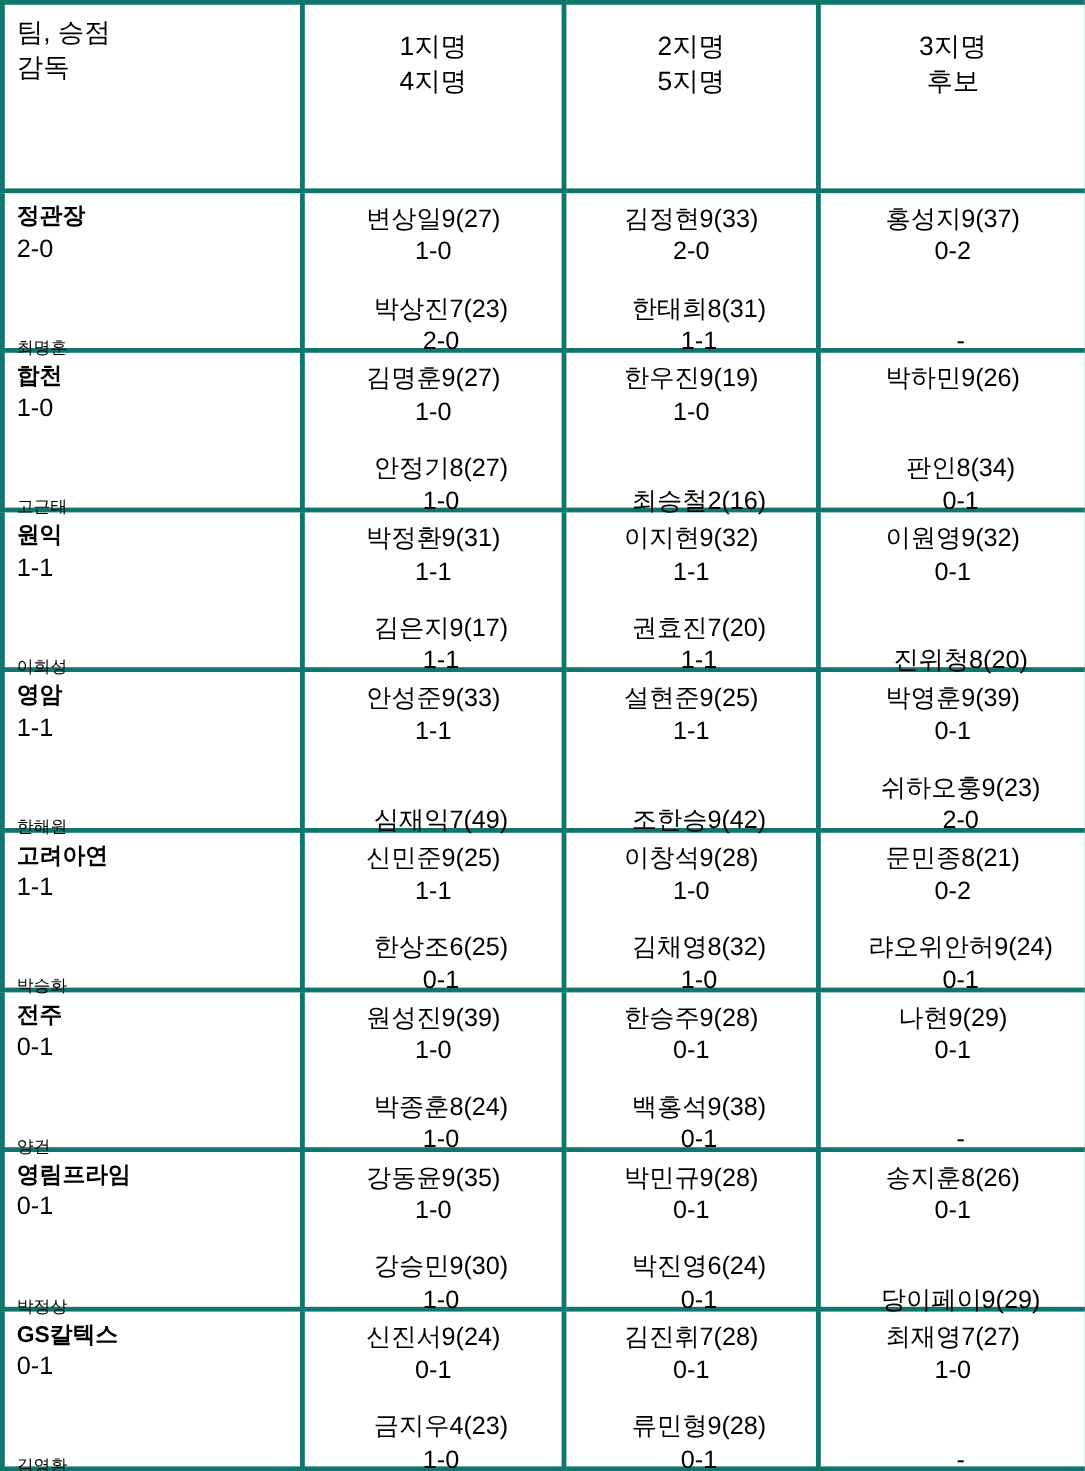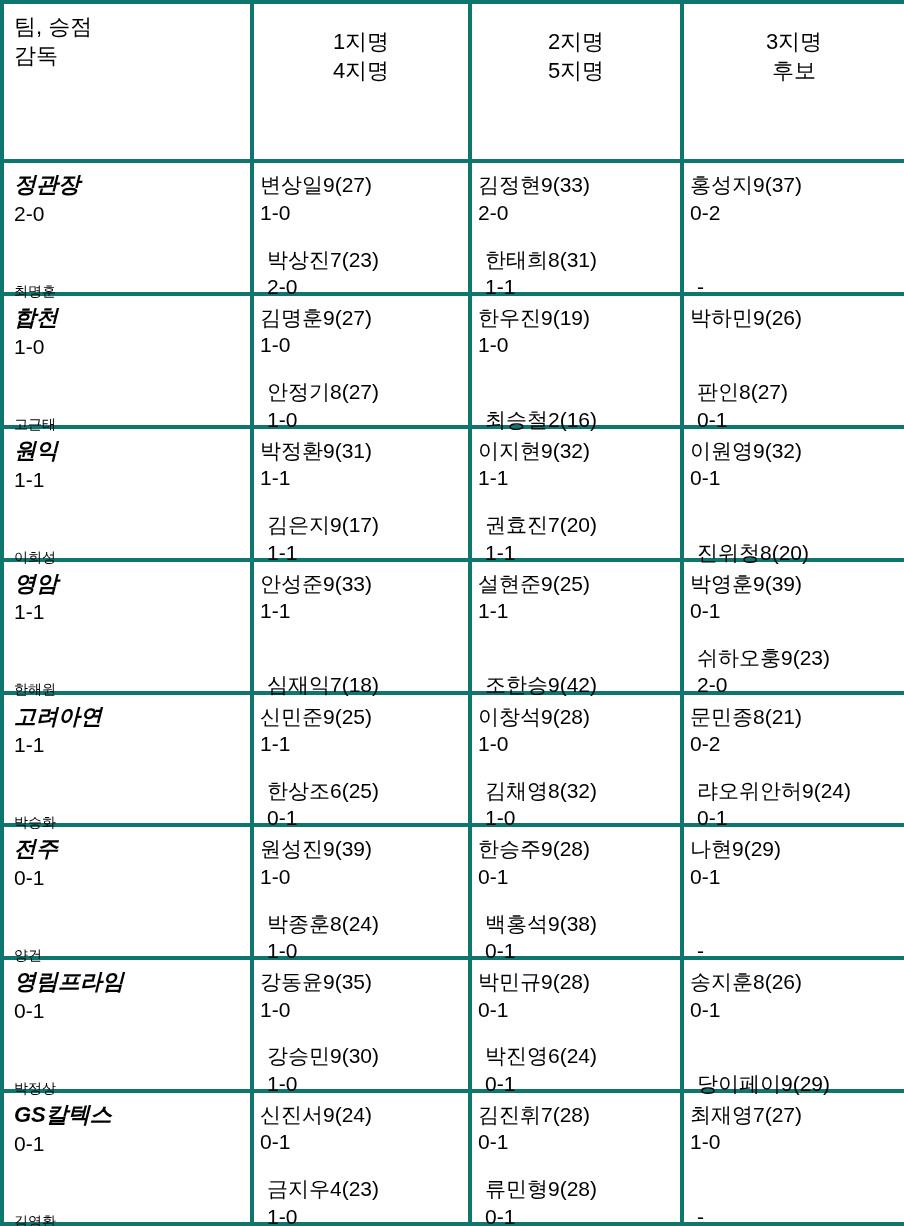--- a/index.html
+++ b/index.html
@@ -32,58 +32,58 @@
   col.c3 { width: 224px; }
 
   
   .hdr-team {
     padding: 8px 10px 6px 10px;
     font-size: 22px;
     line-height: 1.32;
     text-align: left;
   }
   .hdr-col {
-    padding: 23px 6px 6px 6px;
+    padding: 8px 6px 6px 6px;
     font-size: 22px;
     line-height: 1.32;
     text-align: center;
+    margin-top: 12px;
   }
   .hdr-line { display: block; white-space: nowrap; }
 
   
   .team-cell {
     padding: 8px 10px 8px 10px;
     position: relative;
     height: 100%;
   }
   .team-name {
-    font-size: 22px;
+    font-size: 19px;
     font-weight: bold;
     line-height: 1.3;
     display: block;
-    font-style: italic;
   }
   .team-record {
     font-size: 21px;
     line-height: 1.3;
     display: block;
   }
   .team-coach {
     font-size: 14px;
     line-height: 1.3;
     display: block;
     position: absolute;
     bottom: 8px;
     left: 10px;
   }
 
   
   .pick-cell {
     padding: 8px 6px 8px 6px;
-    text-align: left;
+    text-align: center;
     position: relative;
     height: 100%;
   }
   .p-top { display: block; }
   .p-bot {
     display: block;
     position: absolute;
     left: 13px; right: 0;
     bottom: 8px;
   }
@@ -215,21 +215,21 @@
           </span>
         </div>
       </td>
       <td>
         <div class="pick-cell">
           <span class="p-top">
             <span class="p-name">박하민9(26)</span>
             <span class="p-score"></span>
           </span>
           <span class="p-bot">
-            <span class="p-name">판인8(27)</span>
+            <span class="p-name">판인8(34)</span>
             <span class="p-score">0-1</span>
           </span>
         </div>
       </td>
     </tr>
 
     <tr>
       <td>
         <div class="team-cell">
           <span class="team-name">원익</span>
@@ -283,21 +283,21 @@
           <span class="team-coach">한해원</span>
         </div>
       </td>
       <td>
         <div class="pick-cell">
           <span class="p-top">
             <span class="p-name">안성준9(33)</span>
             <span class="p-score">1-1</span>
           </span>
           <span class="p-bot">
-            <span class="p-name">심재익7(18)</span>
+            <span class="p-name">심재익7(49)</span>
             <span class="p-score"></span>
           </span>
         </div>
       </td>
       <td>
         <div class="pick-cell">
           <span class="p-top">
             <span class="p-name">설현준9(25)</span>
             <span class="p-score">1-1</span>
           </span>

